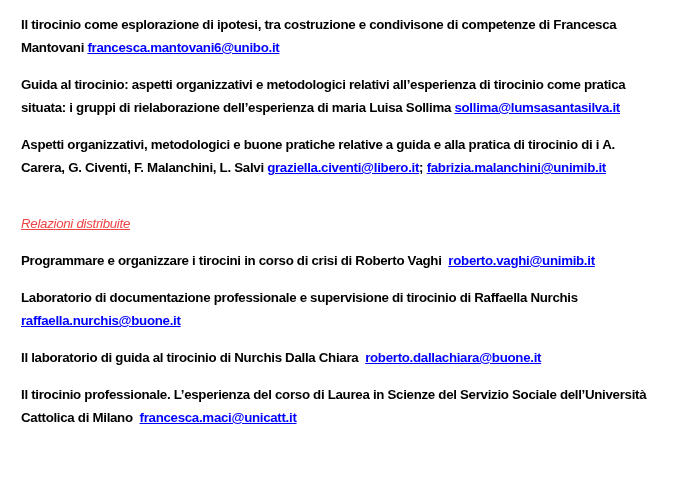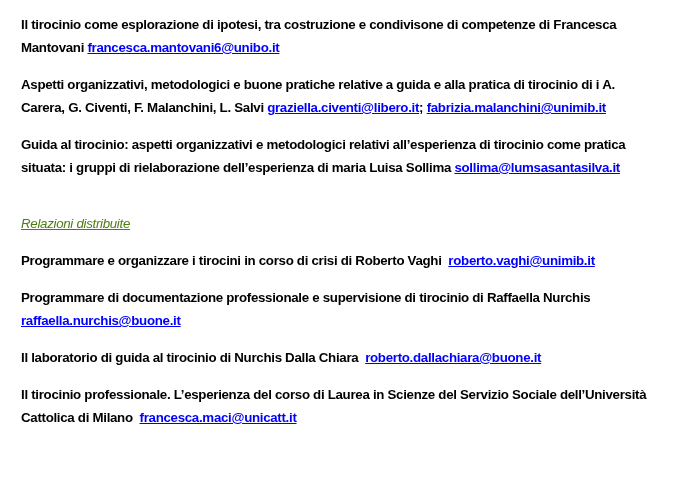--- a/index.html
+++ b/index.html
@@ -29,48 +29,48 @@
     color: #000000;
     white-space: pre-wrap;
   }
   p.section-heading {
     margin: 33px 0 14px 0;
     font-size: 13.3px;
     font-weight: normal;
     font-style: italic;
     line-height: 23px;
     letter-spacing: -0.3px;
-    color: #4d7c0f;
+    color: #ef4444;
   }
   p.section-heading span {
     text-decoration: underline;
   }
   a.email {
     color: #0000ff;
     font-weight: bold;
     text-decoration: underline;
     cursor: pointer;
   }
 </style>
 </head>
 <body>
 
 <div class="page">
 
   <p class="entry"><span>Il tirocinio come esplorazione di ipotesi, tra costruzione e condivisone di competenze di Francesca Mantovani </span><a class="email">francesca.mantovani6@unibo.it</a></p>
 
+  <p class="entry"><span>Guida al tirocinio: aspetti organizzativi e metodologici relativi all’esperienza di tirocinio come pratica situata: i gruppi di rielaborazione dell’esperienza di maria Luisa Sollima </span><a class="email">sollima@lumsasantasilva.it</a></p>
+
   <p class="entry"><span>Aspetti organizzativi, metodologici e buone pratiche relative a guida e alla pratica di tirocinio di i A. Carera, G. Civenti, F. Malanchini, L. Salvi </span><a class="email">graziella.civenti@libero.it</a><span>; </span><a class="email">fabrizia.malanchini@unimib.it</a></p>
-
-  <p class="entry"><span>Guida al tirocinio: aspetti organizzativi e metodologici relativi all’esperienza di tirocinio come pratica situata: i gruppi di rielaborazione dell’esperienza di maria Luisa Sollima </span><a class="email">sollima@lumsasantasilva.it</a></p>
 
   <p class="section-heading"><span>Relazioni distribuite</span></p>
 
 
   <p class="entry"><span>Programmare e organizzare i tirocini in corso di crisi di Roberto Vaghi  </span><a class="email">roberto.vaghi@unimib.it</a></p>
 
-  <p class="entry"><span>Programmare di documentazione professionale e supervisione di tirocinio di Raffaella Nurchis </span><a class="email">raffaella.nurchis@buone.it</a></p>
+  <p class="entry"><span>Laboratorio di documentazione professionale e supervisione di tirocinio di Raffaella Nurchis </span><a class="email">raffaella.nurchis@buone.it</a></p>
 
 
   <p class="entry"><span>Il laboratorio di guida al tirocinio di Nurchis Dalla Chiara  </span><a class="email">roberto.dallachiara@buone.it</a></p>
 
   <p class="entry"><span>Il tirocinio professionale. L’esperienza del corso di Laurea in Scienze del Servizio Sociale dell’Università Cattolica di Milano  </span><a class="email">francesca.maci@unicatt.it</a></p>
 
 </div>
 
 </body></html>

